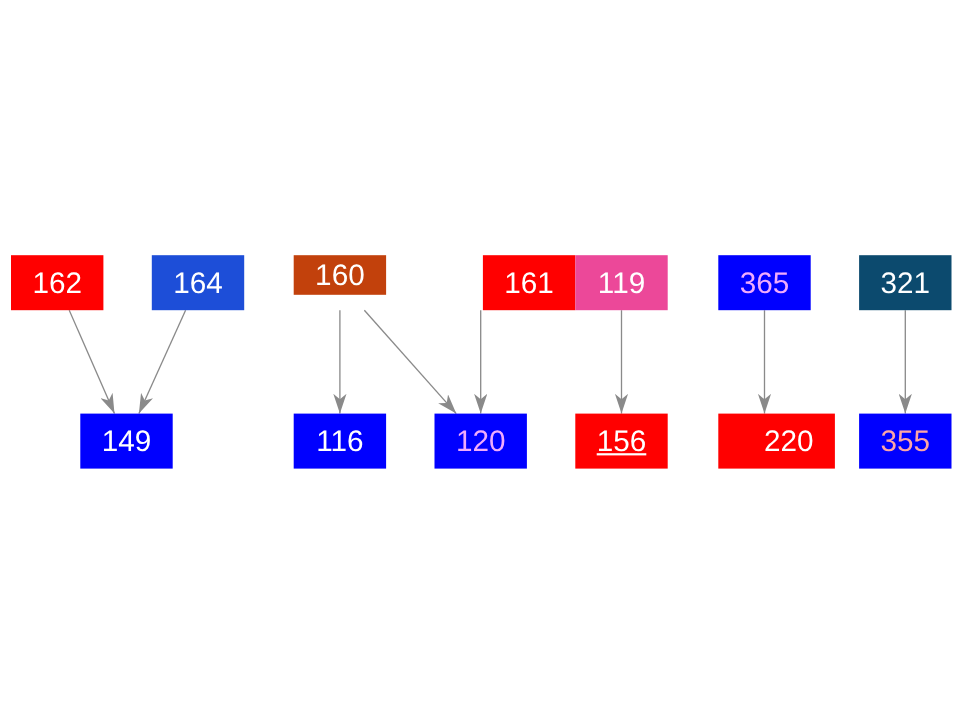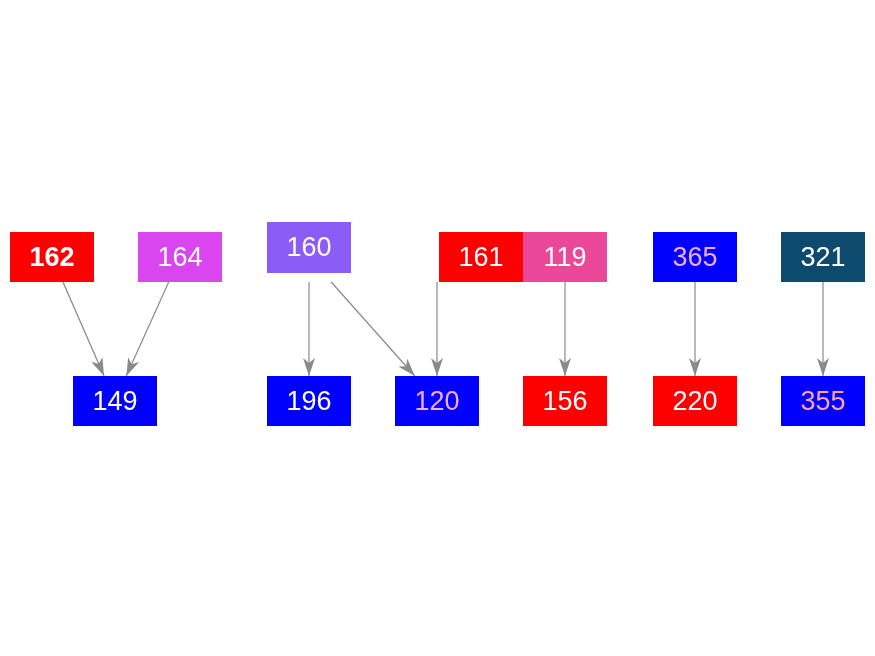--- a/index.html
+++ b/index.html
@@ -46,27 +46,27 @@
         <line x1="168.71527777777777" y1="282" x2="126.28472222222223" y2="376" stroke="#8a8a8a" stroke-width="1.2" marker-end="url(#arrowhead)"></line>
         <line x1="309" y1="282" x2="309" y2="376" stroke="#8a8a8a" stroke-width="1.2" marker-end="url(#arrowhead)"></line>
         <line x1="331.22222222222223" y1="282" x2="414.77777777777777" y2="376" stroke="#8a8a8a" stroke-width="1.2" marker-end="url(#arrowhead)"></line>
         <line x1="437" y1="282" x2="437" y2="376" stroke="#8a8a8a" stroke-width="1.2" marker-end="url(#arrowhead)"></line>
         <line x1="565" y1="282" x2="565" y2="376" stroke="#8a8a8a" stroke-width="1.2" marker-end="url(#arrowhead)"></line>
         <line x1="695" y1="282" x2="695" y2="376" stroke="#8a8a8a" stroke-width="1.2" marker-end="url(#arrowhead)"></line>
         <line x1="823" y1="282" x2="823" y2="376" stroke="#8a8a8a" stroke-width="1.2" marker-end="url(#arrowhead)"></line>
       </g>
   </svg>
   <div id="node-layer">
-      <div class="node" style="left: 10px; top: 232px; width: 84px; height: 50px; background: rgb(255, 0, 0); color: rgb(255, 255, 255); font-weight: bold;">162</div>
-      <div class="node" style="left: 138px; top: 232px; width: 84px; height: 50px; background: #d946ef; color: rgb(255, 255, 255);">164</div>
-      <div class="node" style="left: 267px; top: 222px; width: 84px; height: 51px; background: #8b5cf6; color: rgb(255, 255, 255);">160</div>
+      <div class="node" style="left: 10px; top: 232px; width: 84px; height: 50px; background: rgb(255, 0, 0); color: rgb(255, 255, 255);">162</div>
+      <div class="node" style="left: 138px; top: 232px; width: 84px; height: 50px; background: #1d4ed8; color: rgb(255, 255, 255);">164</div>
+      <div class="node" style="left: 267px; top: 232px; width: 84px; height: 36px; background: #c2410c; color: rgb(255, 255, 255);">160</div>
       <div class="node" style="left: 395px; top: 232px; width: 84px; height: 50px; background: rgb(255, 0, 0); color: rgb(255, 255, 255); margin-left: 44px;">161</div>
       <div class="node" style="left: 523px; top: 232px; width: 84px; height: 50px; background: #ec4899; color: rgb(255, 255, 255);">119</div>
       <div class="node" style="left: 653px; top: 232px; width: 84px; height: 50px; background: rgb(0, 0, 255); color: #f0abfc;">365</div>
       <div class="node" style="left: 781px; top: 232px; width: 84px; height: 50px; background: #0c4a6e; color: rgb(255, 255, 255);">321</div>
       <div class="node" style="left: 73px; top: 376px; width: 84px; height: 50px; background: rgb(0, 0, 255); color: rgb(255, 255, 255);">149</div>
-      <div class="node" style="left: 267px; top: 376px; width: 84px; height: 50px; background: rgb(0, 0, 255); color: rgb(255, 255, 255);">196</div>
+      <div class="node" style="left: 267px; top: 376px; width: 84px; height: 50px; background: rgb(0, 0, 255); color: rgb(255, 255, 255);">116</div>
       <div class="node" style="left: 395px; top: 376px; width: 84px; height: 50px; background: rgb(0, 0, 255); color: #f0abfc;">120</div>
-      <div class="node" style="left: 523px; top: 376px; width: 84px; height: 50px; background: rgb(255, 0, 0); color: rgb(255, 255, 255);">156</div>
-      <div class="node" style="left: 653px; top: 376px; width: 84px; height: 50px; background: rgb(255, 0, 0); color: rgb(255, 255, 255);">220</div>
+      <div class="node" style="left: 523px; top: 376px; width: 84px; height: 50px; background: rgb(255, 0, 0); color: rgb(255, 255, 255); text-decoration: underline;">156</div>
+      <div class="node" style="left: 653px; top: 376px; width: 84px; height: 50px; background: rgb(255, 0, 0); color: rgb(255, 255, 255); padding-left: 22px;">220</div>
       <div class="node" style="left: 781px; top: 376px; width: 84px; height: 50px; background: rgb(0, 0, 255); color: #fca5a5;">355</div>
     </div>
 </div>
 
 </body></html>

